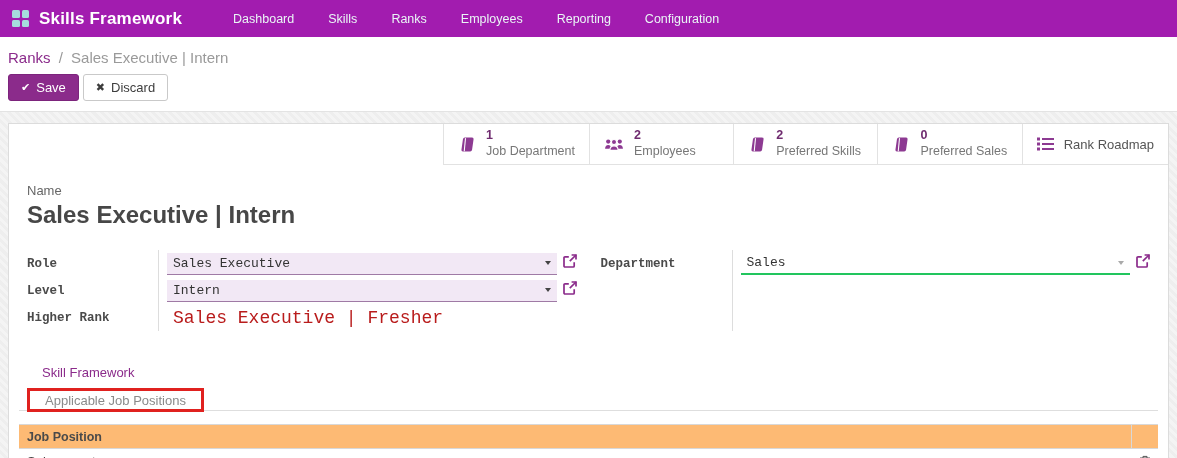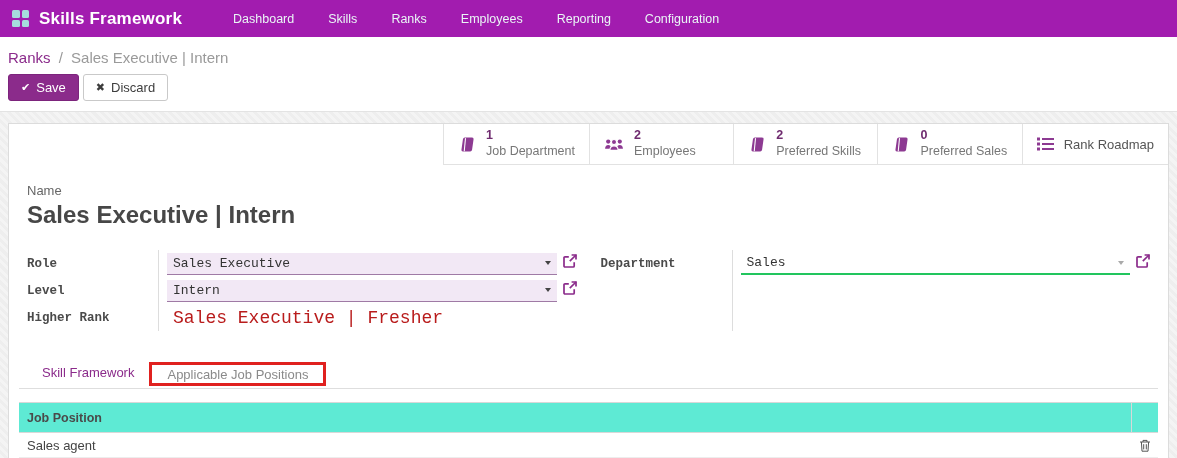--- a/index.html
+++ b/index.html
@@ -59,28 +59,28 @@
   .fwidget { display: flex; align-items: center; width: 100%; gap: 6px; }
   .fvalue { flex: 1; display: flex; align-items: center; justify-content: space-between;
             height: 22px; font-size: 13px; color: #333; padding: 0 6px; cursor: text; }
   .fvalue.hl { background: #f2e8f5; border-bottom: 1px solid #9f7aa5; }
   .fvalue.plain { border-bottom: 2px solid #22c55e; }
   .caret { width: 0; height: 0; border-left: 3.5px solid transparent; border-right: 3.5px solid transparent;
            border-top: 4px solid #444; }
   .caret.gray { border-top-color: #aaa; }
   .link { color: #b91c1c; font-size: 18px; cursor: pointer; }
   
-  .tabs { display: flex; align-items: center; border-bottom: 1px solid #dedede; margin: 26px 10px 0 10px; padding-left: 8px; }
+  .tabs { display: flex; align-items: flex-start; border-bottom: 1px solid #dedede; margin: 26px 10px 0 10px; padding-left: 8px; flex-direction: column; }
   .tab { font-size: 13px; padding: 8px 15px; cursor: pointer; }
   .tab.active { color: #8b2b8b; }
   .tab.inactive { color: #8a8a8a; }
   .annotation-box { border: 3px solid #e0211f; margin-bottom: -2px; position: relative; z-index: 2; }
   
   .jp-table { margin: 13px 10px 0 10px; border-top: 1px solid #d8d8d8; }
-  .thead { display: flex; background: #5eead4; border-bottom: 1px solid #d8d8d8; height: 30px; align-items: center; }
+  .thead { display: flex; background: #fdba74; border-bottom: 1px solid #d8d8d8; height: 24px; align-items: center; }
   .th-main { flex: 1; font-size: 12.5px; font-weight: 700; color: #4a4a4a; padding-left: 8px; }
   .th-action { width: 27px; align-self: stretch; border-left: 1px solid #d8d8d8; }
   .trow { display: flex; align-items: center; height: 25px; border-bottom: 1px solid #ededed; background: #fff; gap: 40px; }
   .td-main { flex: 1; font-size: 13px; color: #444; padding-left: 8px; cursor: pointer; }
   .td-action { width: 27px; display: flex; justify-content: center; cursor: pointer; }
   .add-row { height: 23px; display: flex; align-items: center; border-bottom: 1px solid #ededed; }
   .add-link { font-size: 13px; color: #8b2b8b; padding-left: 8px; cursor: pointer; }
 </style>
 </head>
 <body>

